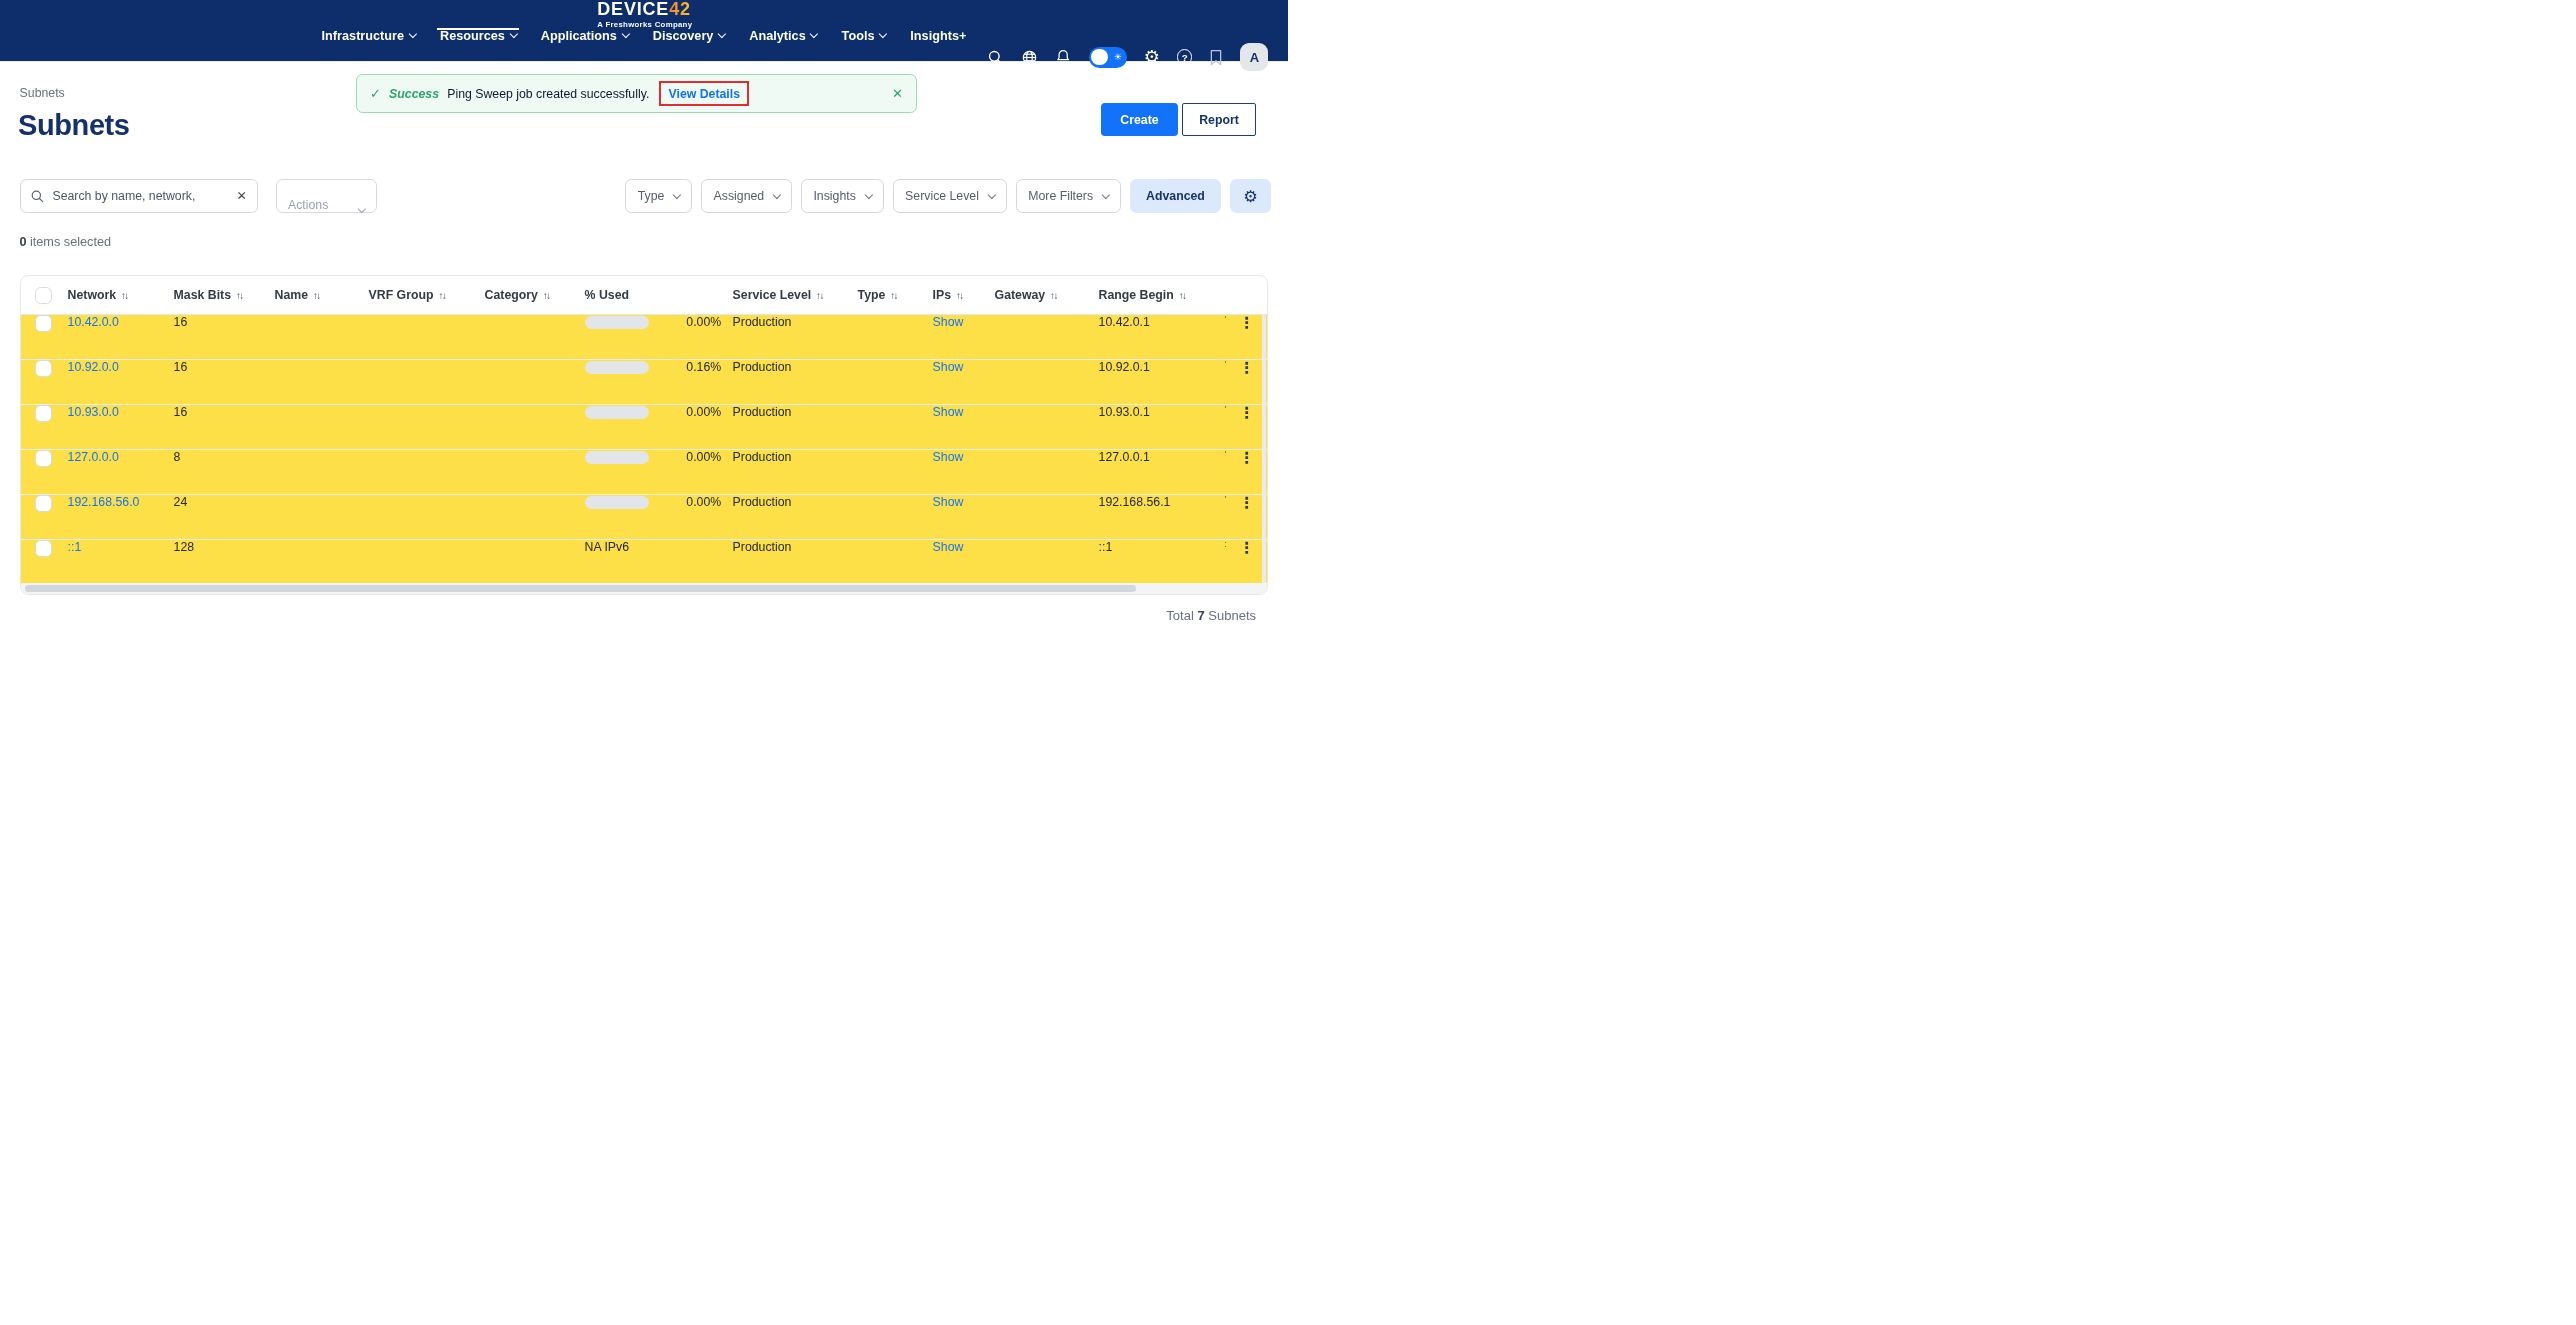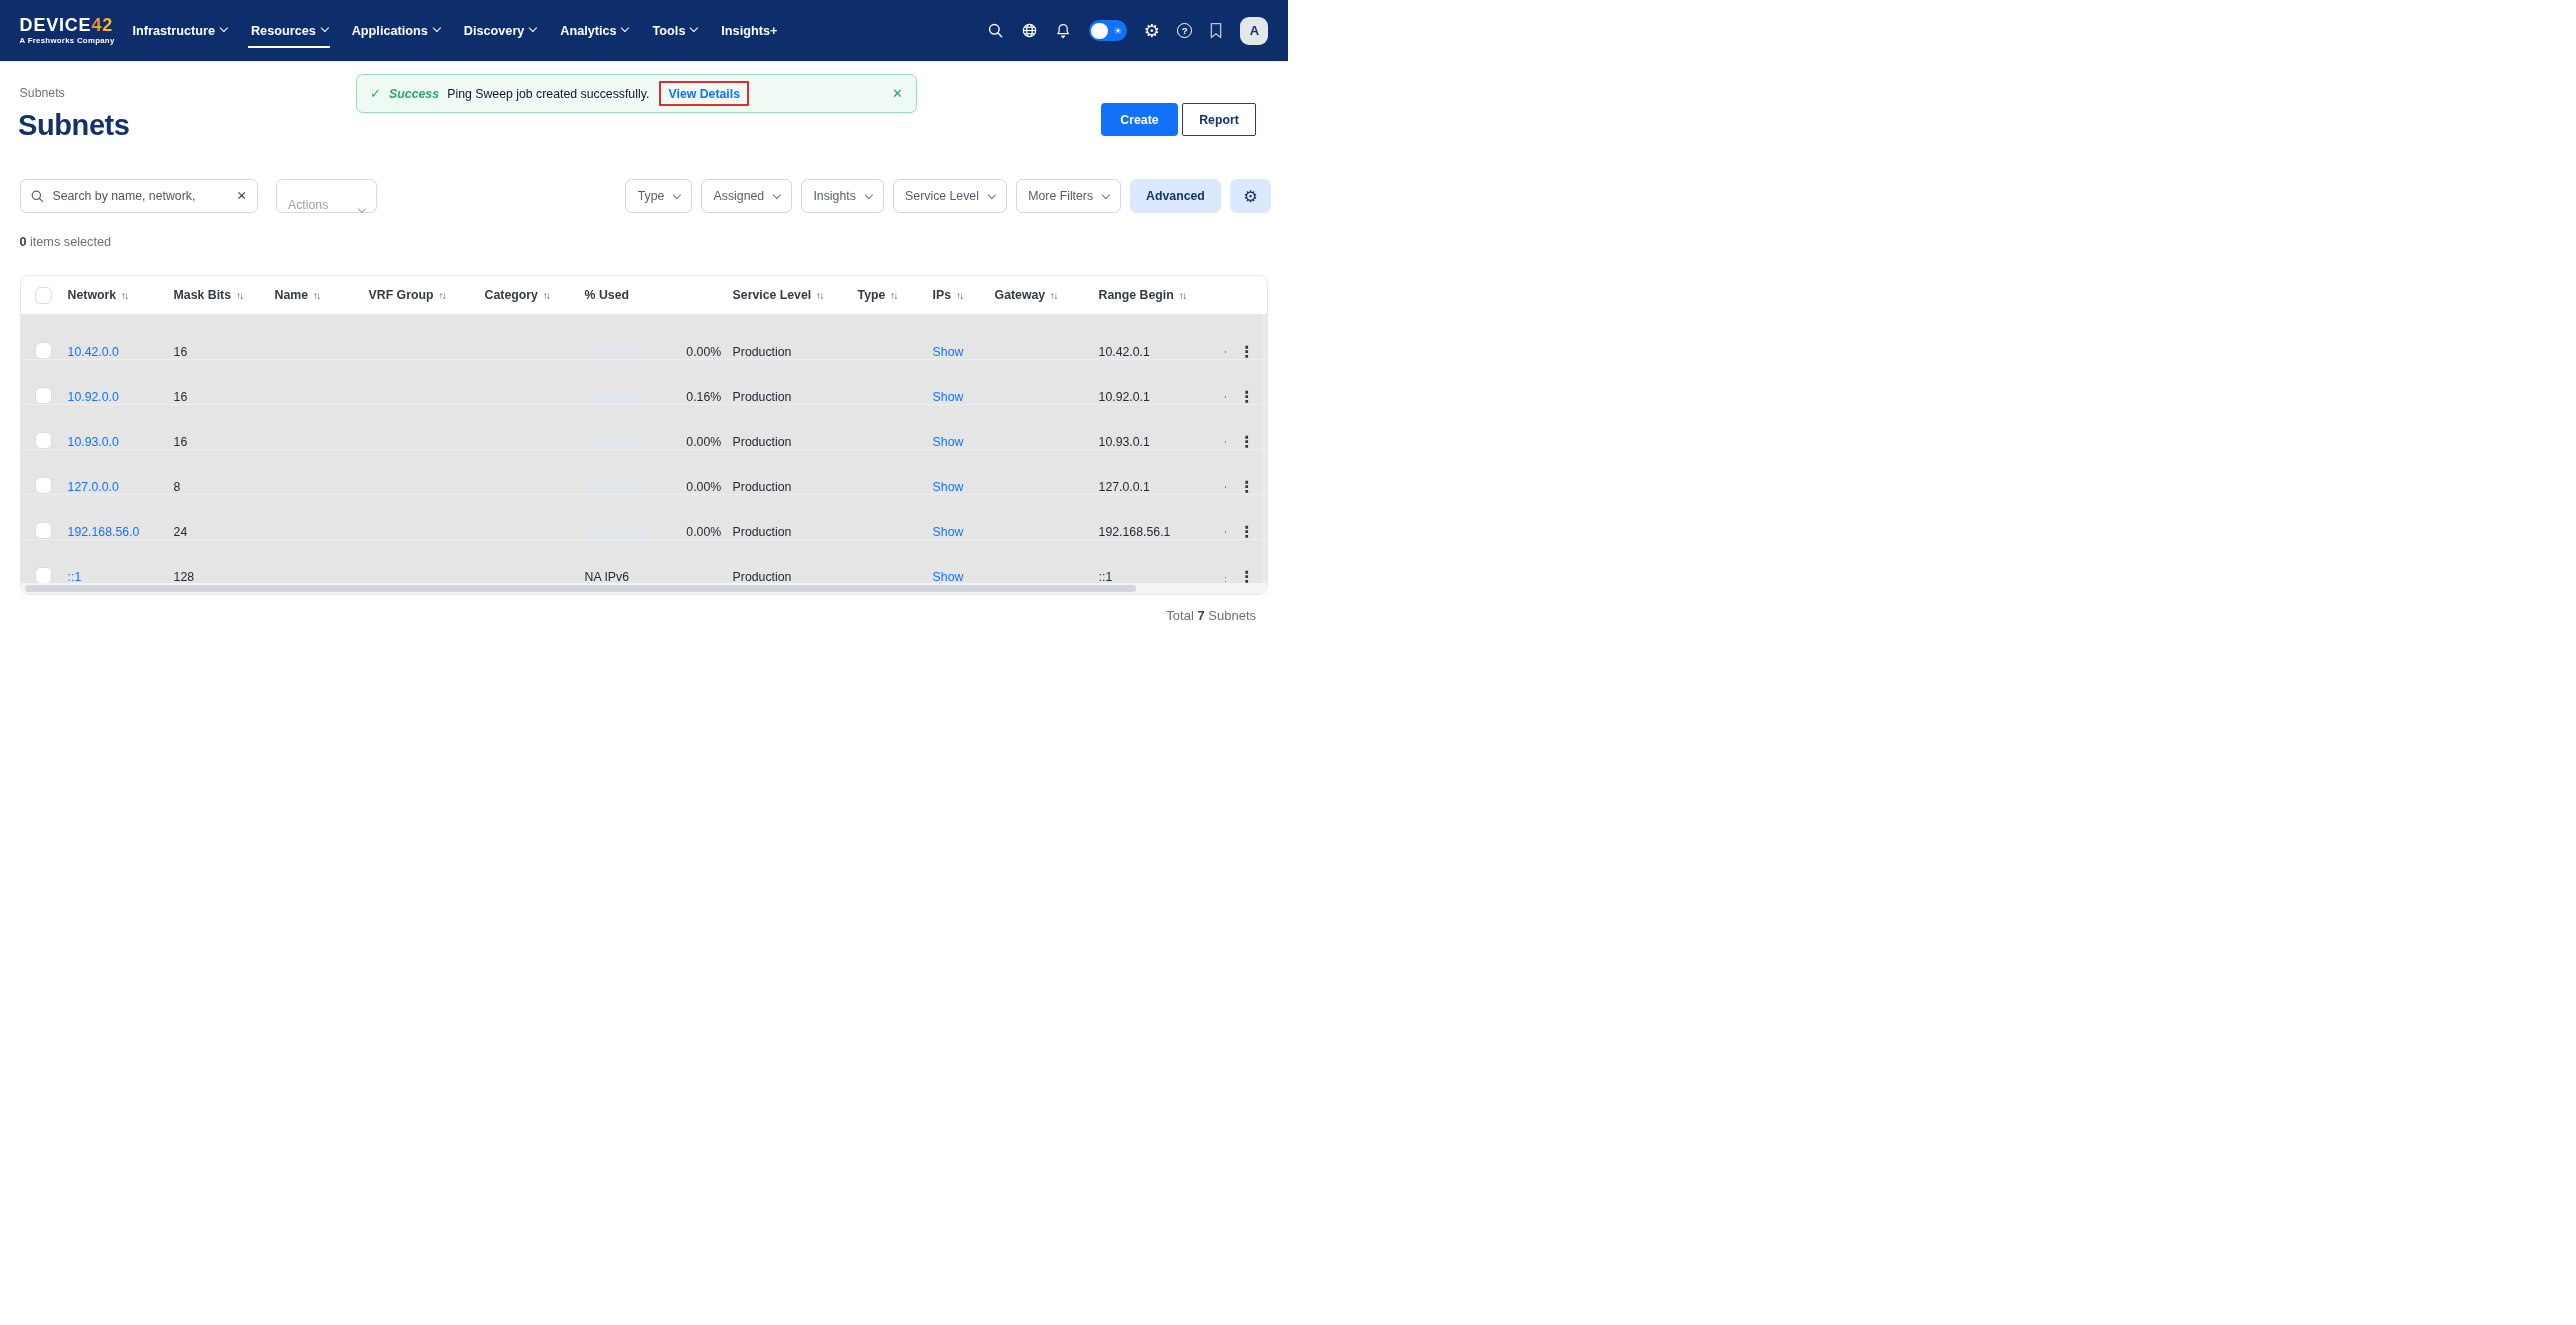--- a/index.html
+++ b/index.html
@@ -2,21 +2,21 @@
 <html style="font-size:13px"><head>
 <meta charset="utf-8">
 <style>
   * { margin:0; padding:0; box-sizing:border-box; }
   html,body { width:1288px; height:663px; background:#fff; overflow:hidden;
     font-family:"Liberation Sans","DejaVu Sans",sans-serif; }
   .page { position:relative; width:1288px; height:663px; }
 
   
   .topnav { position:relative; height:61px; background:#0d2d6b; display:flex; align-items:center;
-    box-shadow:0 0.8px 0 #e5e7eb; }
+    box-shadow:0 0.8px 0 #e5e7eb;flex-direction:column; }
   .logo { margin-left:19.6px; margin-right:18px; display:flex; flex-direction:column; line-height:1; cursor:pointer; }
   .logo-main { font-size:18px; font-weight:800; letter-spacing:0.8px; color:#fff; }
   .logo-main .accent { background:linear-gradient(90deg,#f0832b,#ffc62a); -webkit-background-clip:text;
     background-clip:text; color:transparent; }
   .logo-tag { font-size:7.8px; font-weight:700; color:#fff; letter-spacing:0.3px; margin-top:3.3px; }
 
   .nav-items { display:flex; align-items:center; gap:24.5px; height:100%; }
   .nav-item { position:relative; display:flex; align-items:center; gap:5.7px; color:#fff; font-size:12.7px;
     font-weight:600; height:100%; cursor:pointer; }
   .nav-item .chev { width:5.7px; height:5.7px; border-right:1.5px solid #fff; border-bottom:1.5px solid #fff;
@@ -74,21 +74,21 @@
   .btn-gearsq { height:34px; width:41px; background:#dce9fc; border:none; border-radius:6.5px; color:#16356f;
     font-size:16.3px; cursor:pointer; display:flex; align-items:center; justify-content:center; }
 
   .selection { position:absolute; left:19.6px; top:235px; font-size:12.7px; color:#68717d; }
   .selection b { color:#3a424c; font-weight:700; margin-right:3.3px; }
 
   
   .table-card { position:absolute; left:19.6px; right:19.6px; top:275px; height:320px; border:0.8px solid #e6e8ec;
     border-radius:8.2px; background:#fff; overflow:hidden; }
   .thead { display:flex; align-items:center; height:39px; border-bottom:0.8px solid #e6e8ec; }
-  .trow { display:flex; align-items:flex-end; height:45px; border-bottom:0.8px solid #eceef1; background:#e5e5e5; }
+  .trow { display:flex; align-items:flex-start; height:45px; border-bottom:0.8px solid #eceef1; background:#fde047; }
   .trow:last-of-type { border-bottom:none; }
   .col-check { width:47px; display:flex; align-items:center; padding-left:14.7px; flex:none; }
   .checkbox { width:17px; height:17px; border:1.6px solid #d8dce2; border-radius:5.7px; background:#fff; cursor:pointer; }
   .th { font-size:12.3px; font-weight:700; color:#333b45; display:flex; align-items:center; gap:4.9px; flex:none; }
   .sort { display:none; font-size:9.8px; color:#444c56; letter-spacing:-1.6px; font-weight:400; cursor:pointer; }
   .sort.show { display:inline; }
   .cell { font-size:12.3px; color:#222a33; flex:none; white-space:nowrap; overflow:hidden; }
   
   .th:nth-of-type(2)  { width:106px; } .c-net   { width:106px; }
   .th:nth-of-type(3)  { width:101px; } .c-mask  { width:101px; }

